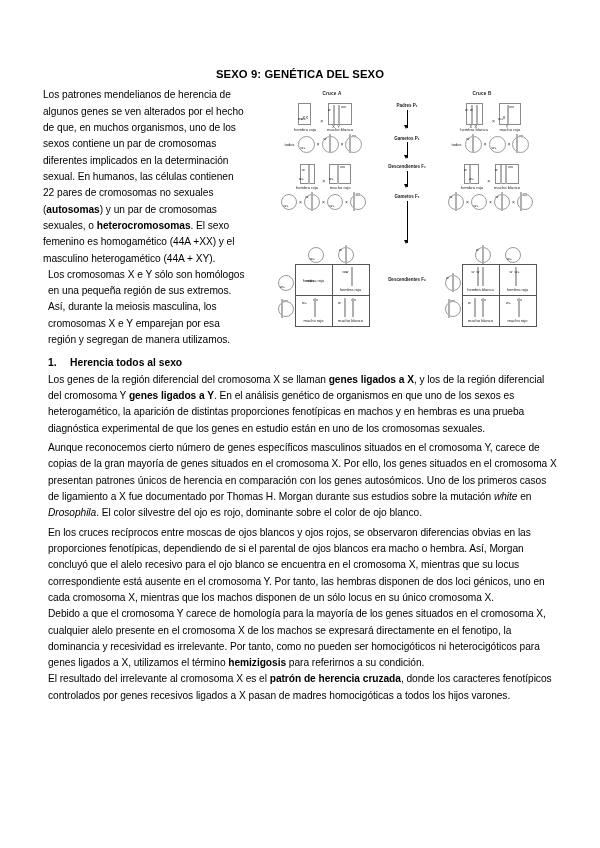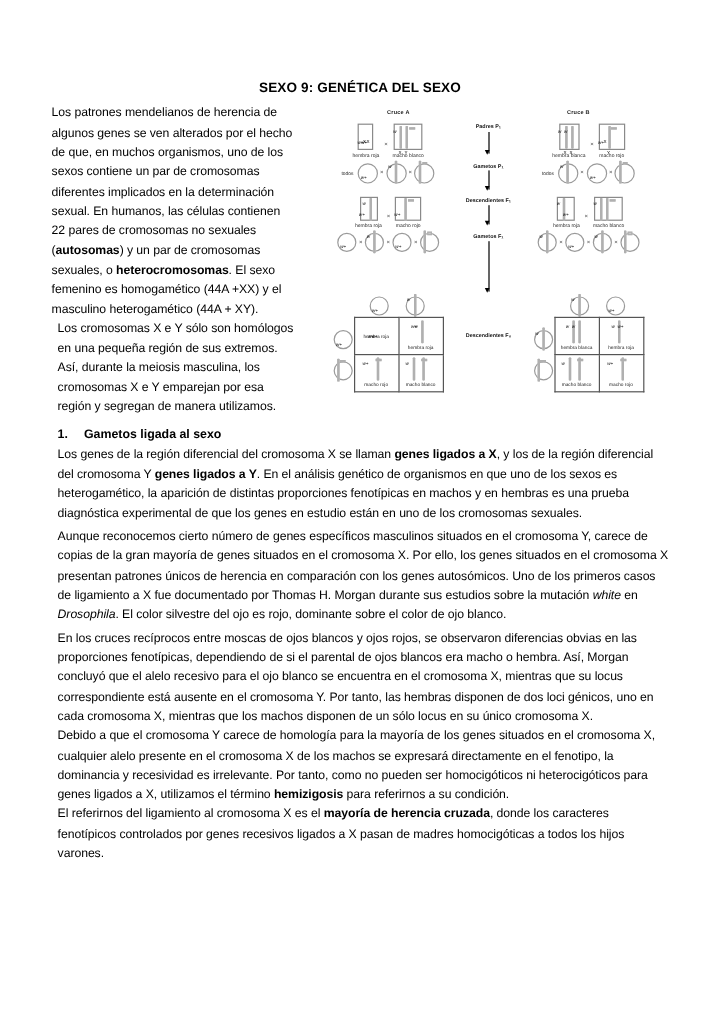--- a/index.html
+++ b/index.html
@@ -787,31 +787,31 @@
     </div>
 
     <p class="para"><span>Los patrones mendelianos de herencia de algunos genes se ven alterados por el hecho de que, en muchos organismos, uno de los sexos contiene un par de cromosomas diferentes implicados en la determinación sexual. En humanos, las células contienen 22 pares de cromosomas no sexuales (</span><b>autosomas</b><span>) y un par de cromosomas sexuales, o </span><b>heterocromosomas</b><span>. El sexo femenino es homogamético (44A +XX) y el masculino heterogamético (44A + XY).</span></p>
 
     <p class="para indent">Los cromosomas X e Y sólo son homólogos en una pequeña región de sus extremos. Así, durante la meiosis masculina, los cromosomas X e Y emparejan por esa región y segregan de manera utilizamos.</p>
 
     <div class="gap-sm"></div>
 
     <div class="heading-row">
       <span class="heading-num">1.</span>
-      <span class="heading-text">Gametos ligada al sexo</span>
+      <span class="heading-text">Herencia todos al sexo</span>
     </div>
 
     <p class="para indent"><span>Los genes de la región diferencial del cromosoma X se llaman </span><b>genes ligados a X</b><span>, y los de la región diferencial del cromosoma Y </span><b>genes ligados a Y</b><span>. En el análisis genético de organismos en que uno de los sexos es heterogamético, la aparición de distintas proporciones fenotípicas en machos y en hembras es una prueba diagnóstica experimental de que los genes en estudio están en uno de los cromosomas sexuales.</span></p>
 
     <div class="gap-xs"></div>
 
     <p class="para indent"><span>Aunque reconocemos cierto número de genes específicos masculinos situados en el cromosoma Y, carece de copias de la gran mayoría de genes situados en el cromosoma X. Por ello, los genes situados en el cromosoma X presentan patrones únicos de herencia en comparación con los genes autosómicos. Uno de los primeros casos de ligamiento a X fue documentado por Thomas H. Morgan durante sus estudios sobre la mutación </span><i>white</i><span> en </span><i>Drosophila</i><span>. El color silvestre del ojo es rojo, dominante sobre el color de ojo blanco.</span></p>
 
     <div class="gap-xs"></div>
 
     <p class="para indent">En los cruces recíprocos entre moscas de ojos blancos y ojos rojos, se observaron diferencias obvias en las proporciones fenotípicas, dependiendo de si el parental de ojos blancos era macho o hembra. Así, Morgan concluyó que el alelo recesivo para el ojo blanco se encuentra en el cromosoma X, mientras que su locus correspondiente está ausente en el cromosoma Y. Por tanto, las hembras disponen de dos loci génicos, uno en cada cromosoma X, mientras que los machos disponen de un sólo locus en su único cromosoma X.</p>
 
     <p class="para indent"><span>Debido a que el cromosoma Y carece de homología para la mayoría de los genes situados en el cromosoma X, cualquier alelo presente en el cromosoma X de los machos se expresará directamente en el fenotipo, la dominancia y recesividad es irrelevante. Por tanto, como no pueden ser homocigóticos ni heterocigóticos para genes ligados a X, utilizamos el término </span><b>hemizigosis</b><span> para referirnos a su condición.</span></p>
 
-    <p class="para indent"><span>El referirnos del ligamiento al cromosoma X es el </span><b>mayoría de herencia cruzada</b><span>, donde los caracteres fenotípicos controlados por genes recesivos ligados a X pasan de madres homocigóticas a todos los hijos varones.</span></p>
+    <p class="para indent"><span>El resultado del irrelevante al cromosoma X es el </span><b>patrón de herencia cruzada</b><span>, donde los caracteres fenotípicos controlados por genes recesivos ligados a X pasan de madres homocigóticas a todos los hijos varones.</span></p>
 
   </div>
 </div>
 
 </body></html>

